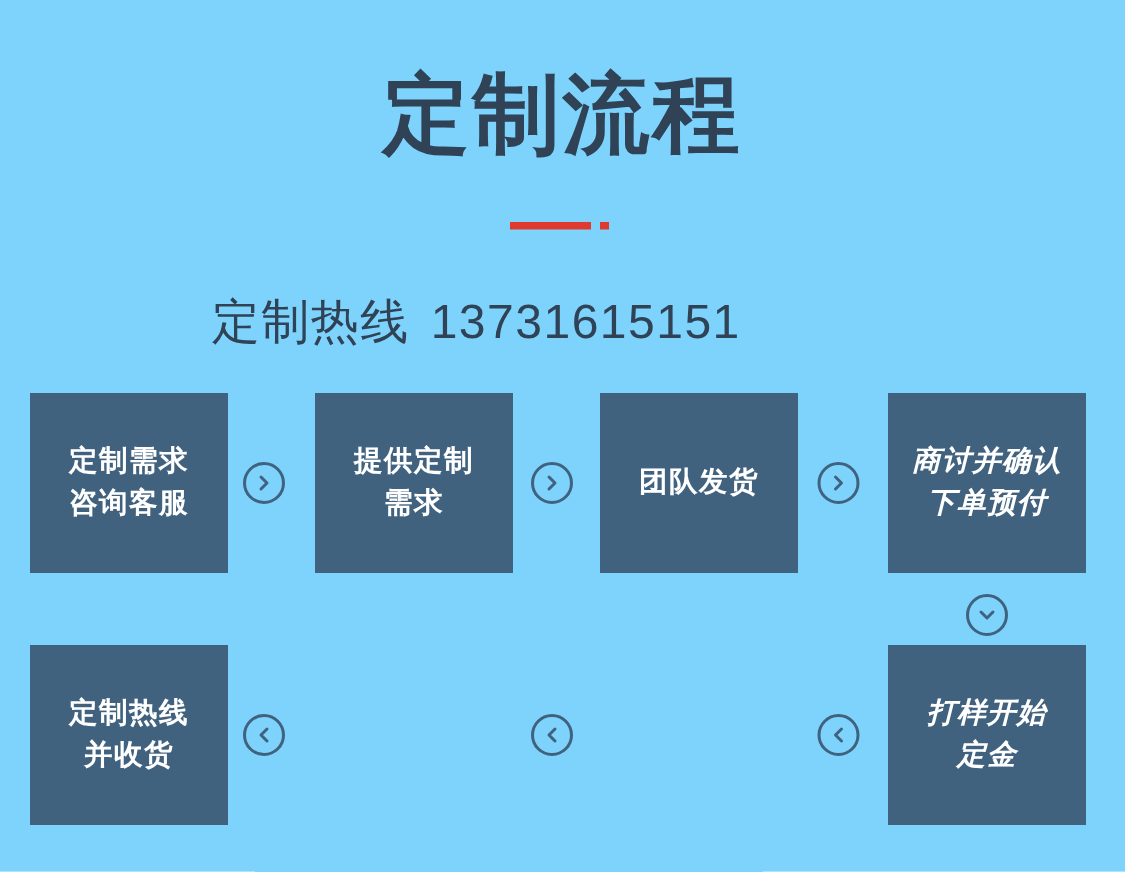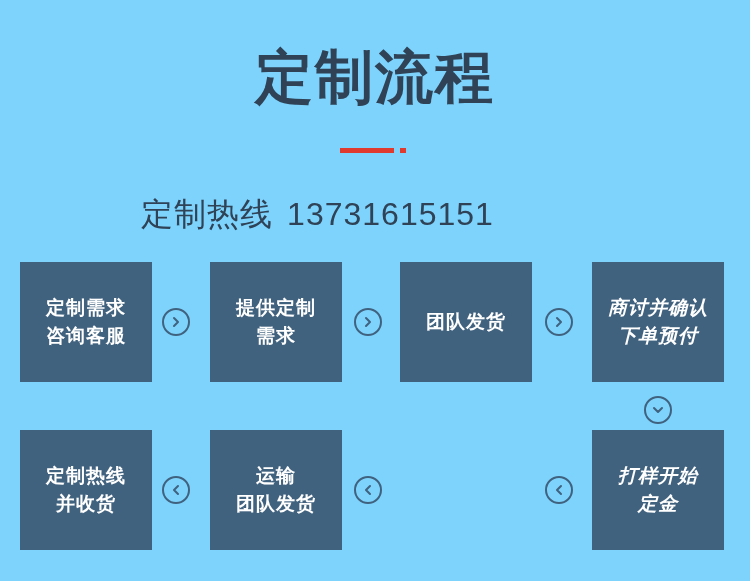--- a/index.html
+++ b/index.html
@@ -227,26 +227,20 @@
           <span>并收货</span>
         </span>
       </div>
 
       <div class="arrow a1">
         <svg width="14" height="14" viewBox="0 0 14 14" aria-hidden="true">
           <polyline points="9,3 5,7 9,11" fill="none" stroke="#40627f" stroke-width="2" stroke-linecap="round" stroke-linejoin="round"></polyline>
         </svg>
       </div>
 
-      <div class="step s2">
-        <span class="txt">
-          <span>运输</span><br>
-          <span>团队发货</span>
-        </span>
-      </div>
 
       <div class="arrow a2">
         <svg width="14" height="14" viewBox="0 0 14 14" aria-hidden="true">
           <polyline points="9,3 5,7 9,11" fill="none" stroke="#40627f" stroke-width="2" stroke-linecap="round" stroke-linejoin="round"></polyline>
         </svg>
       </div>
 
 
       <div class="arrow a3">
         <svg width="14" height="14" viewBox="0 0 14 14" aria-hidden="true">

